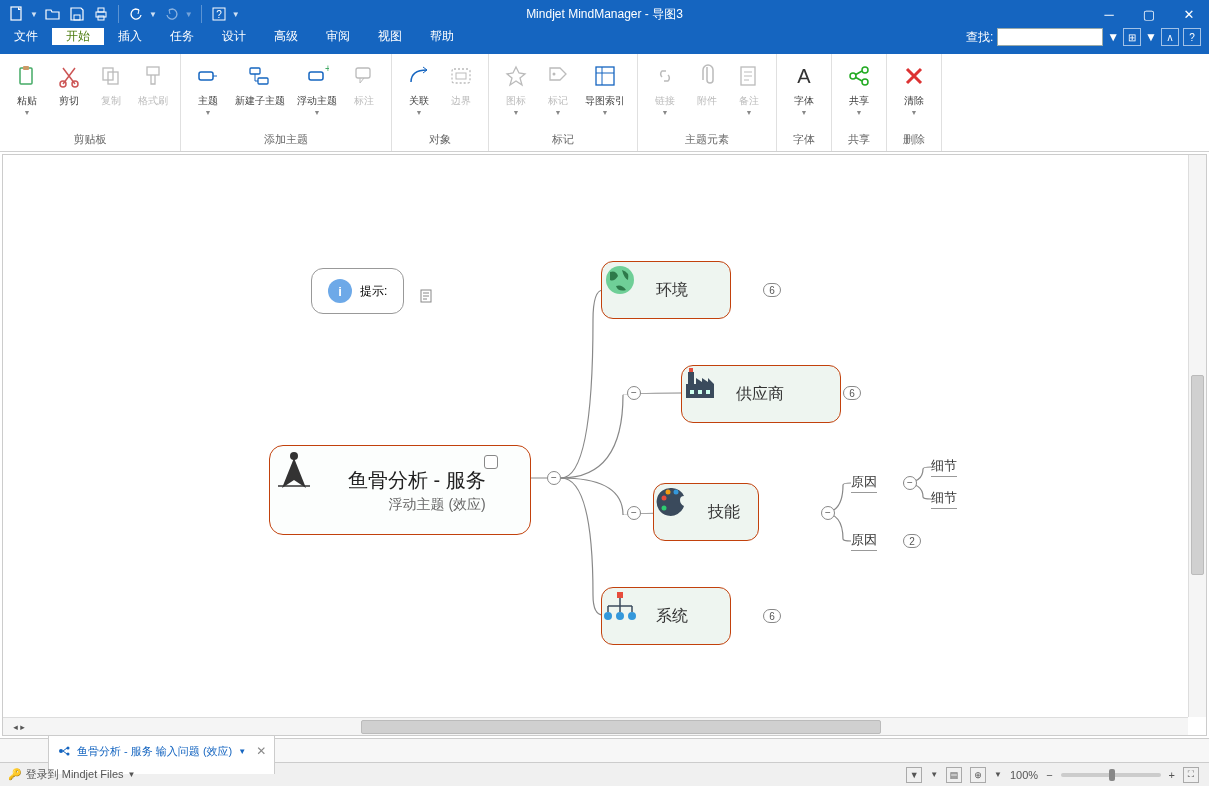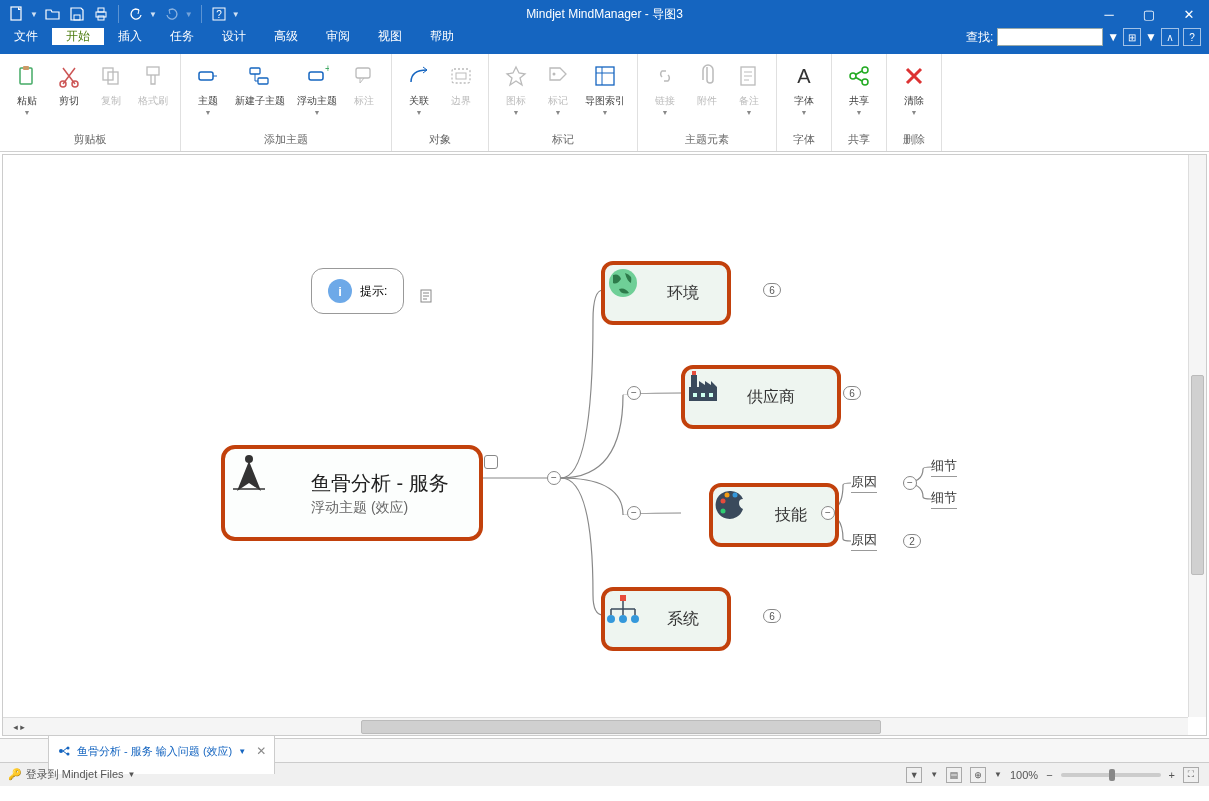--- a/index.html
+++ b/index.html
@@ -38,22 +38,22 @@
 
 .canvas { position: relative; height: 582px; background: #fff; border: 1px solid #ccc; margin: 2px; overflow: hidden; }
 .scroll-v { position: absolute; right: 0; top: 0; bottom: 18px; width: 18px; background: #f5f5f5; border-left: 1px solid #ddd; }
 .scroll-v .thumb { position: absolute; left: 2px; right: 2px; top: 220px; height: 200px; background: #d0d0d0; border: 1px solid #bbb; border-radius: 2px; }
 .scroll-h { position: absolute; left: 0; right: 18px; bottom: 0; height: 18px; background: #f5f5f5; border-top: 1px solid #ddd; }
 .scroll-h .navbtn { position: absolute; left: 2px; top: 2px; width: 28px; height: 14px; display: flex; align-items: center; justify-content: center; font-size: 9px; color: #555; }
 .scroll-h .thumb { position: absolute; left: 358px; top: 2px; height: 14px; width: 520px; background: #d0d0d0; border: 1px solid #bbb; border-radius: 2px; }
 .canvas svg { position: absolute; inset: 0; }
 
 
-.node { position: absolute; background: #eef5f0; border: 4px solid #c2410c; border-radius: 12px; display: flex; align-items: center; padding: 8px 14px; gap: 8px; }
-.node.central { background: #fcfefd; border-radius: 14px; padding: 18px 26px; }
+.node { position: absolute; background: #eef5f0; border: 1px solid #c2410c; border-radius: 12px; display: flex; align-items: center; padding: 8px 14px; gap: 0; text-align: right; }
+.node.central { background: #fcfefd; border-radius: 14px; padding: 18px 26px; margin-left: 48px; }
 .node .nicon { width: 40px; height: 40px; display: flex; align-items: center; justify-content: center; }
 .node.central .nicon { width: 52px; height: 52px; }
 .node .ntext { color: #333; font-size: 16px; }
 .node.central .ntext { display: flex; flex-direction: column; }
 .node.central .ntitle { font-size: 20px; color: #222; }
 .node.central .nsub { font-size: 14px; color: #666; margin-top: 2px; }
 .subnode { position: absolute; font-size: 13px; color: #333; }
 .underline { border-bottom: 1px solid #999; padding-bottom: 1px; }
 .badge { position: absolute; border: 1px solid #888; border-radius: 9px; min-width: 18px; height: 14px; font-size: 10px; display: flex; align-items: center; justify-content: center; background: #fff; color: #555; padding: 0 3px; }
 .toggle { position: absolute; width: 14px; height: 14px; border: 1px solid #888; border-radius: 50%; background: #fff; display: flex; align-items: center; justify-content: center; font-size: 10px; line-height: 1; color: #555; }
@@ -455,21 +455,21 @@
           <rect x="8" y="24" width="4" height="4" fill="#cfe"></rect>
           <rect x="16" y="24" width="4" height="4" fill="#cfe"></rect>
           <rect x="24" y="24" width="4" height="4" fill="#cfe"></rect>
         </svg>
       </span>
     <span class="ntext">供应商</span>
   </div>
   <div class="toggle" style="left:624px;top:231px;">−</div>
   <div class="badge" style="left:840px;top:231px;">6</div>
 
-  <div class="node" style="left:706px;top:328px;width:130px;">
+  <div class="node" style="left:650px;top:328px;width:106px;">
     <span class="nicon">
         <svg width="36" height="36" viewBox="0 0 36 36">
           <path d="M18 4 A14 14 0 1 0 30 22 Q26 20 26 16 Q26 12 30 12 A14 14 0 0 0 18 4 Z" fill="#3a4a5c"></path>
           <circle cx="10" cy="14" r="2.5" fill="#e74c3c"></circle>
           <circle cx="14" cy="8" r="2.5" fill="#f39c12"></circle>
           <circle cx="22" cy="8" r="2.5" fill="#3498db"></circle>
           <circle cx="10" cy="24" r="2.5" fill="#2ecc71"></circle>
         </svg>
       </span>
     <span class="ntext">技能</span>

